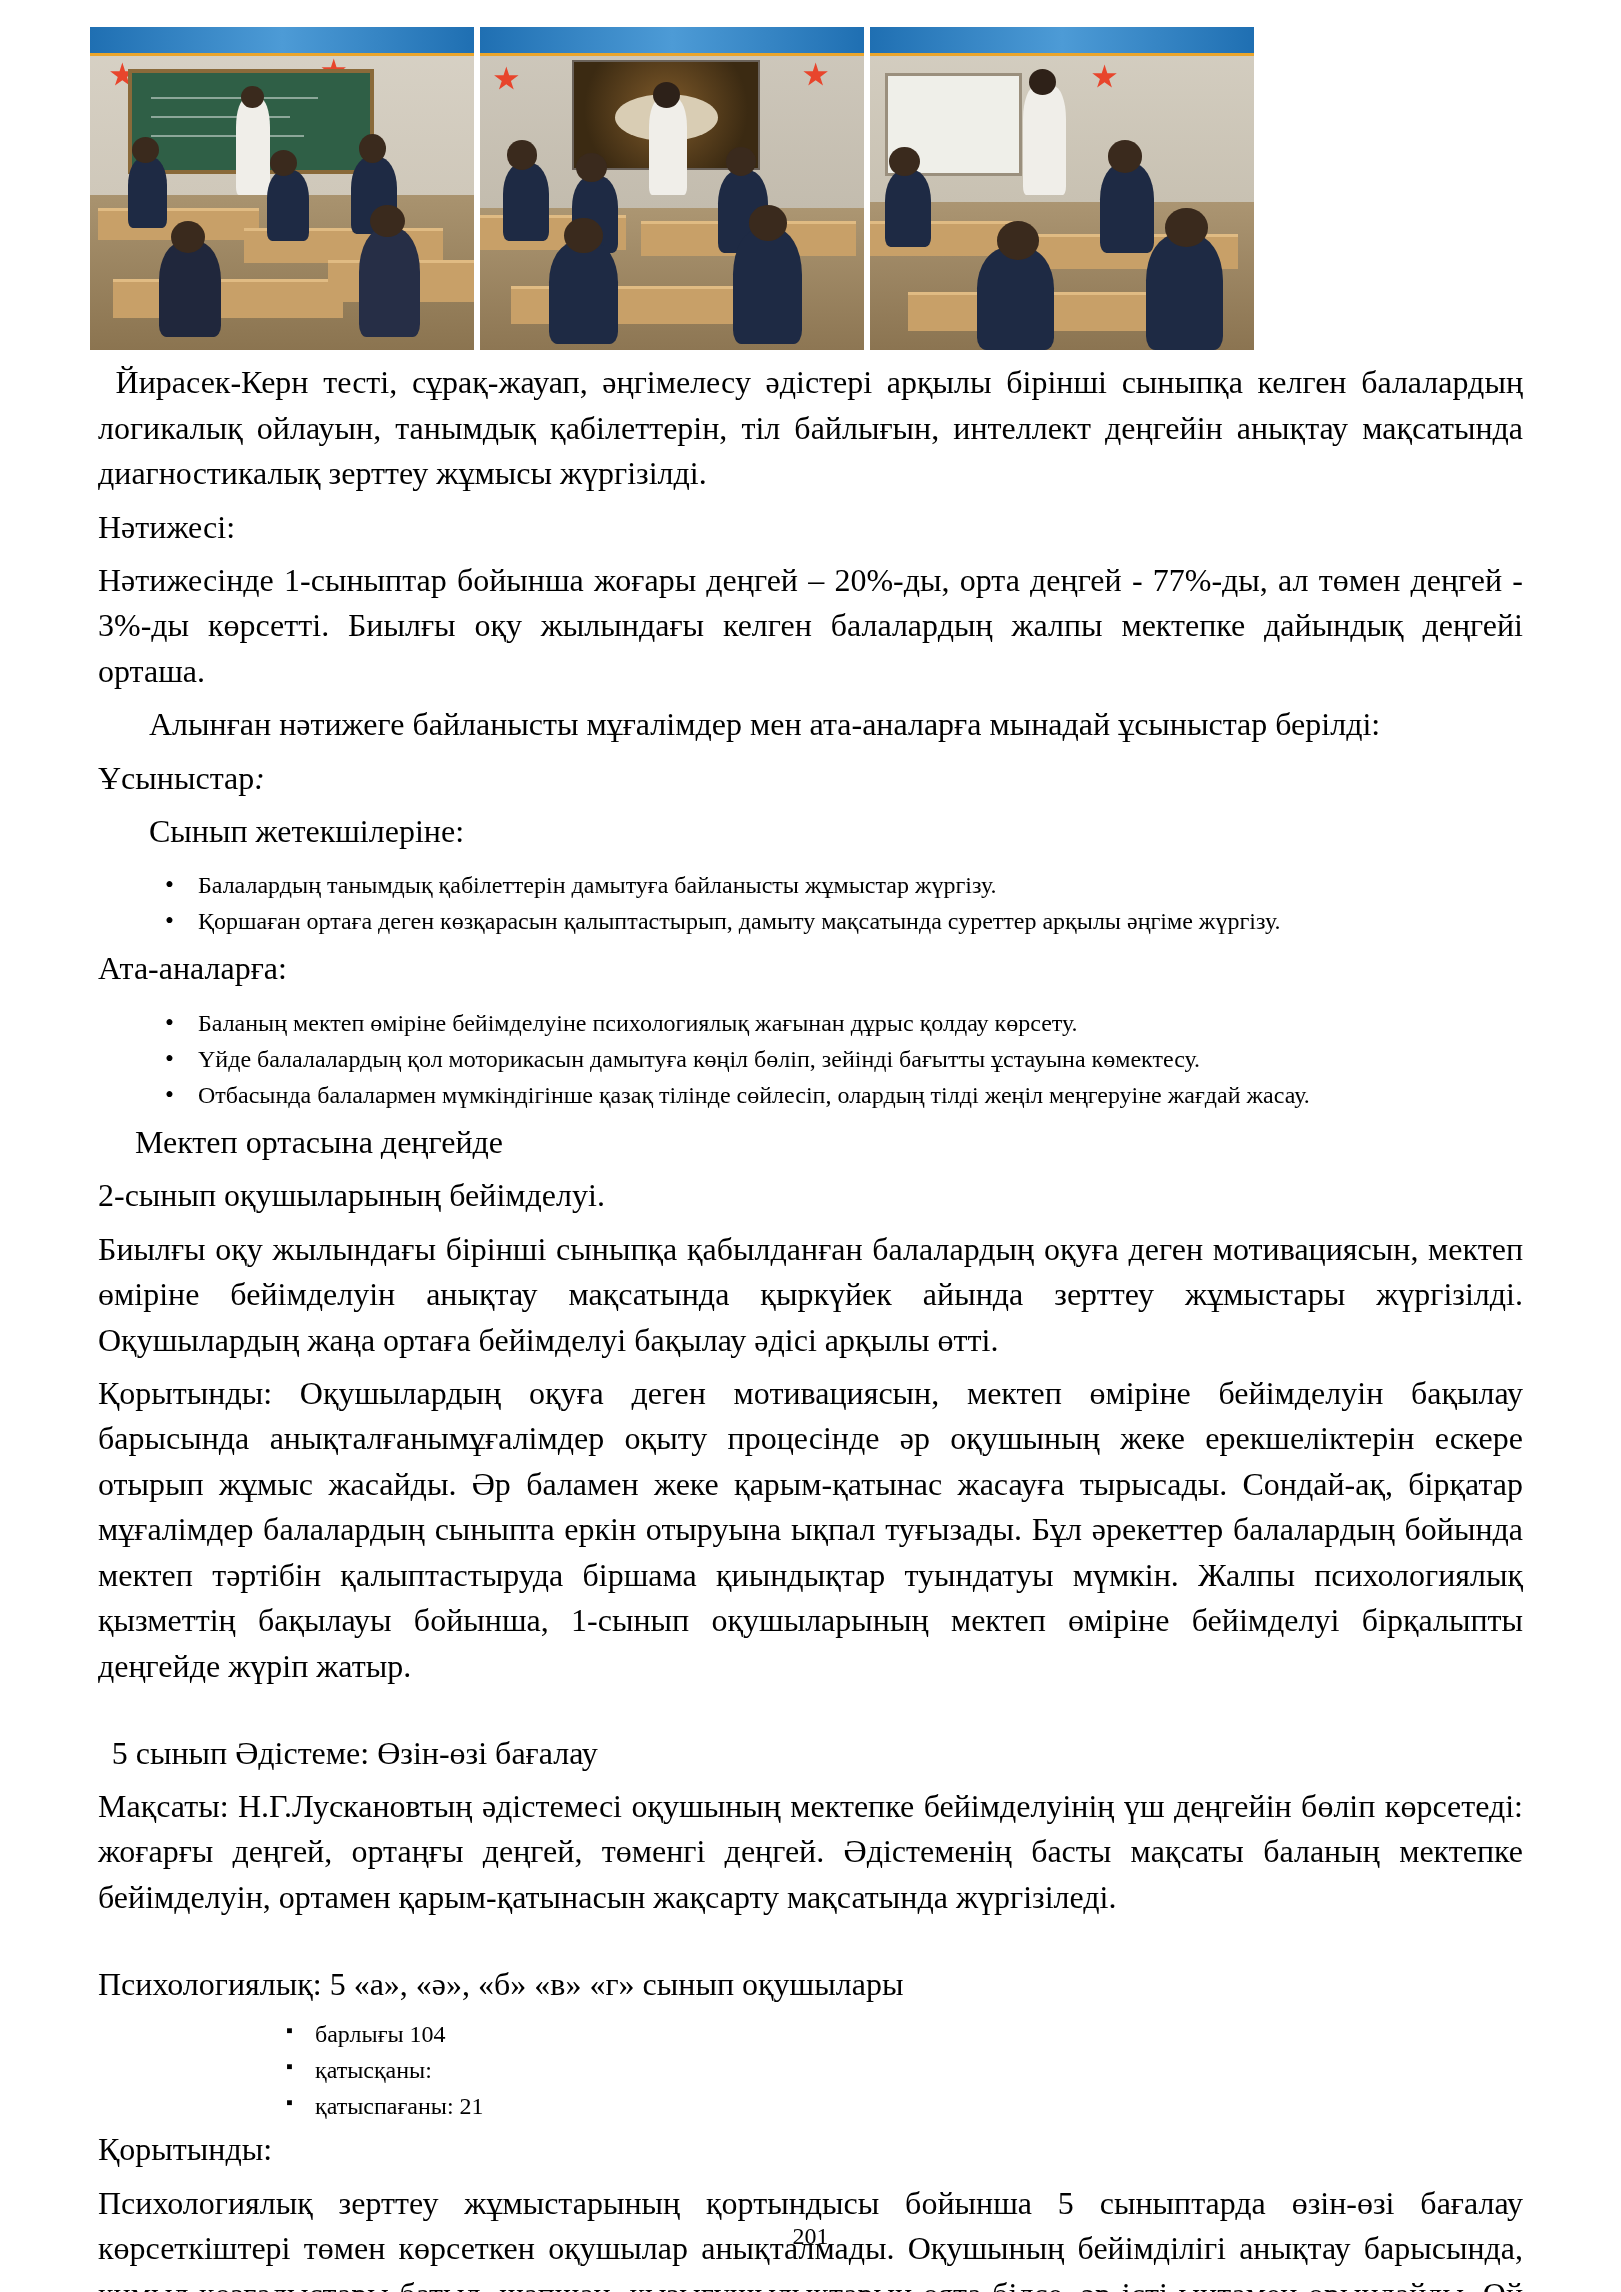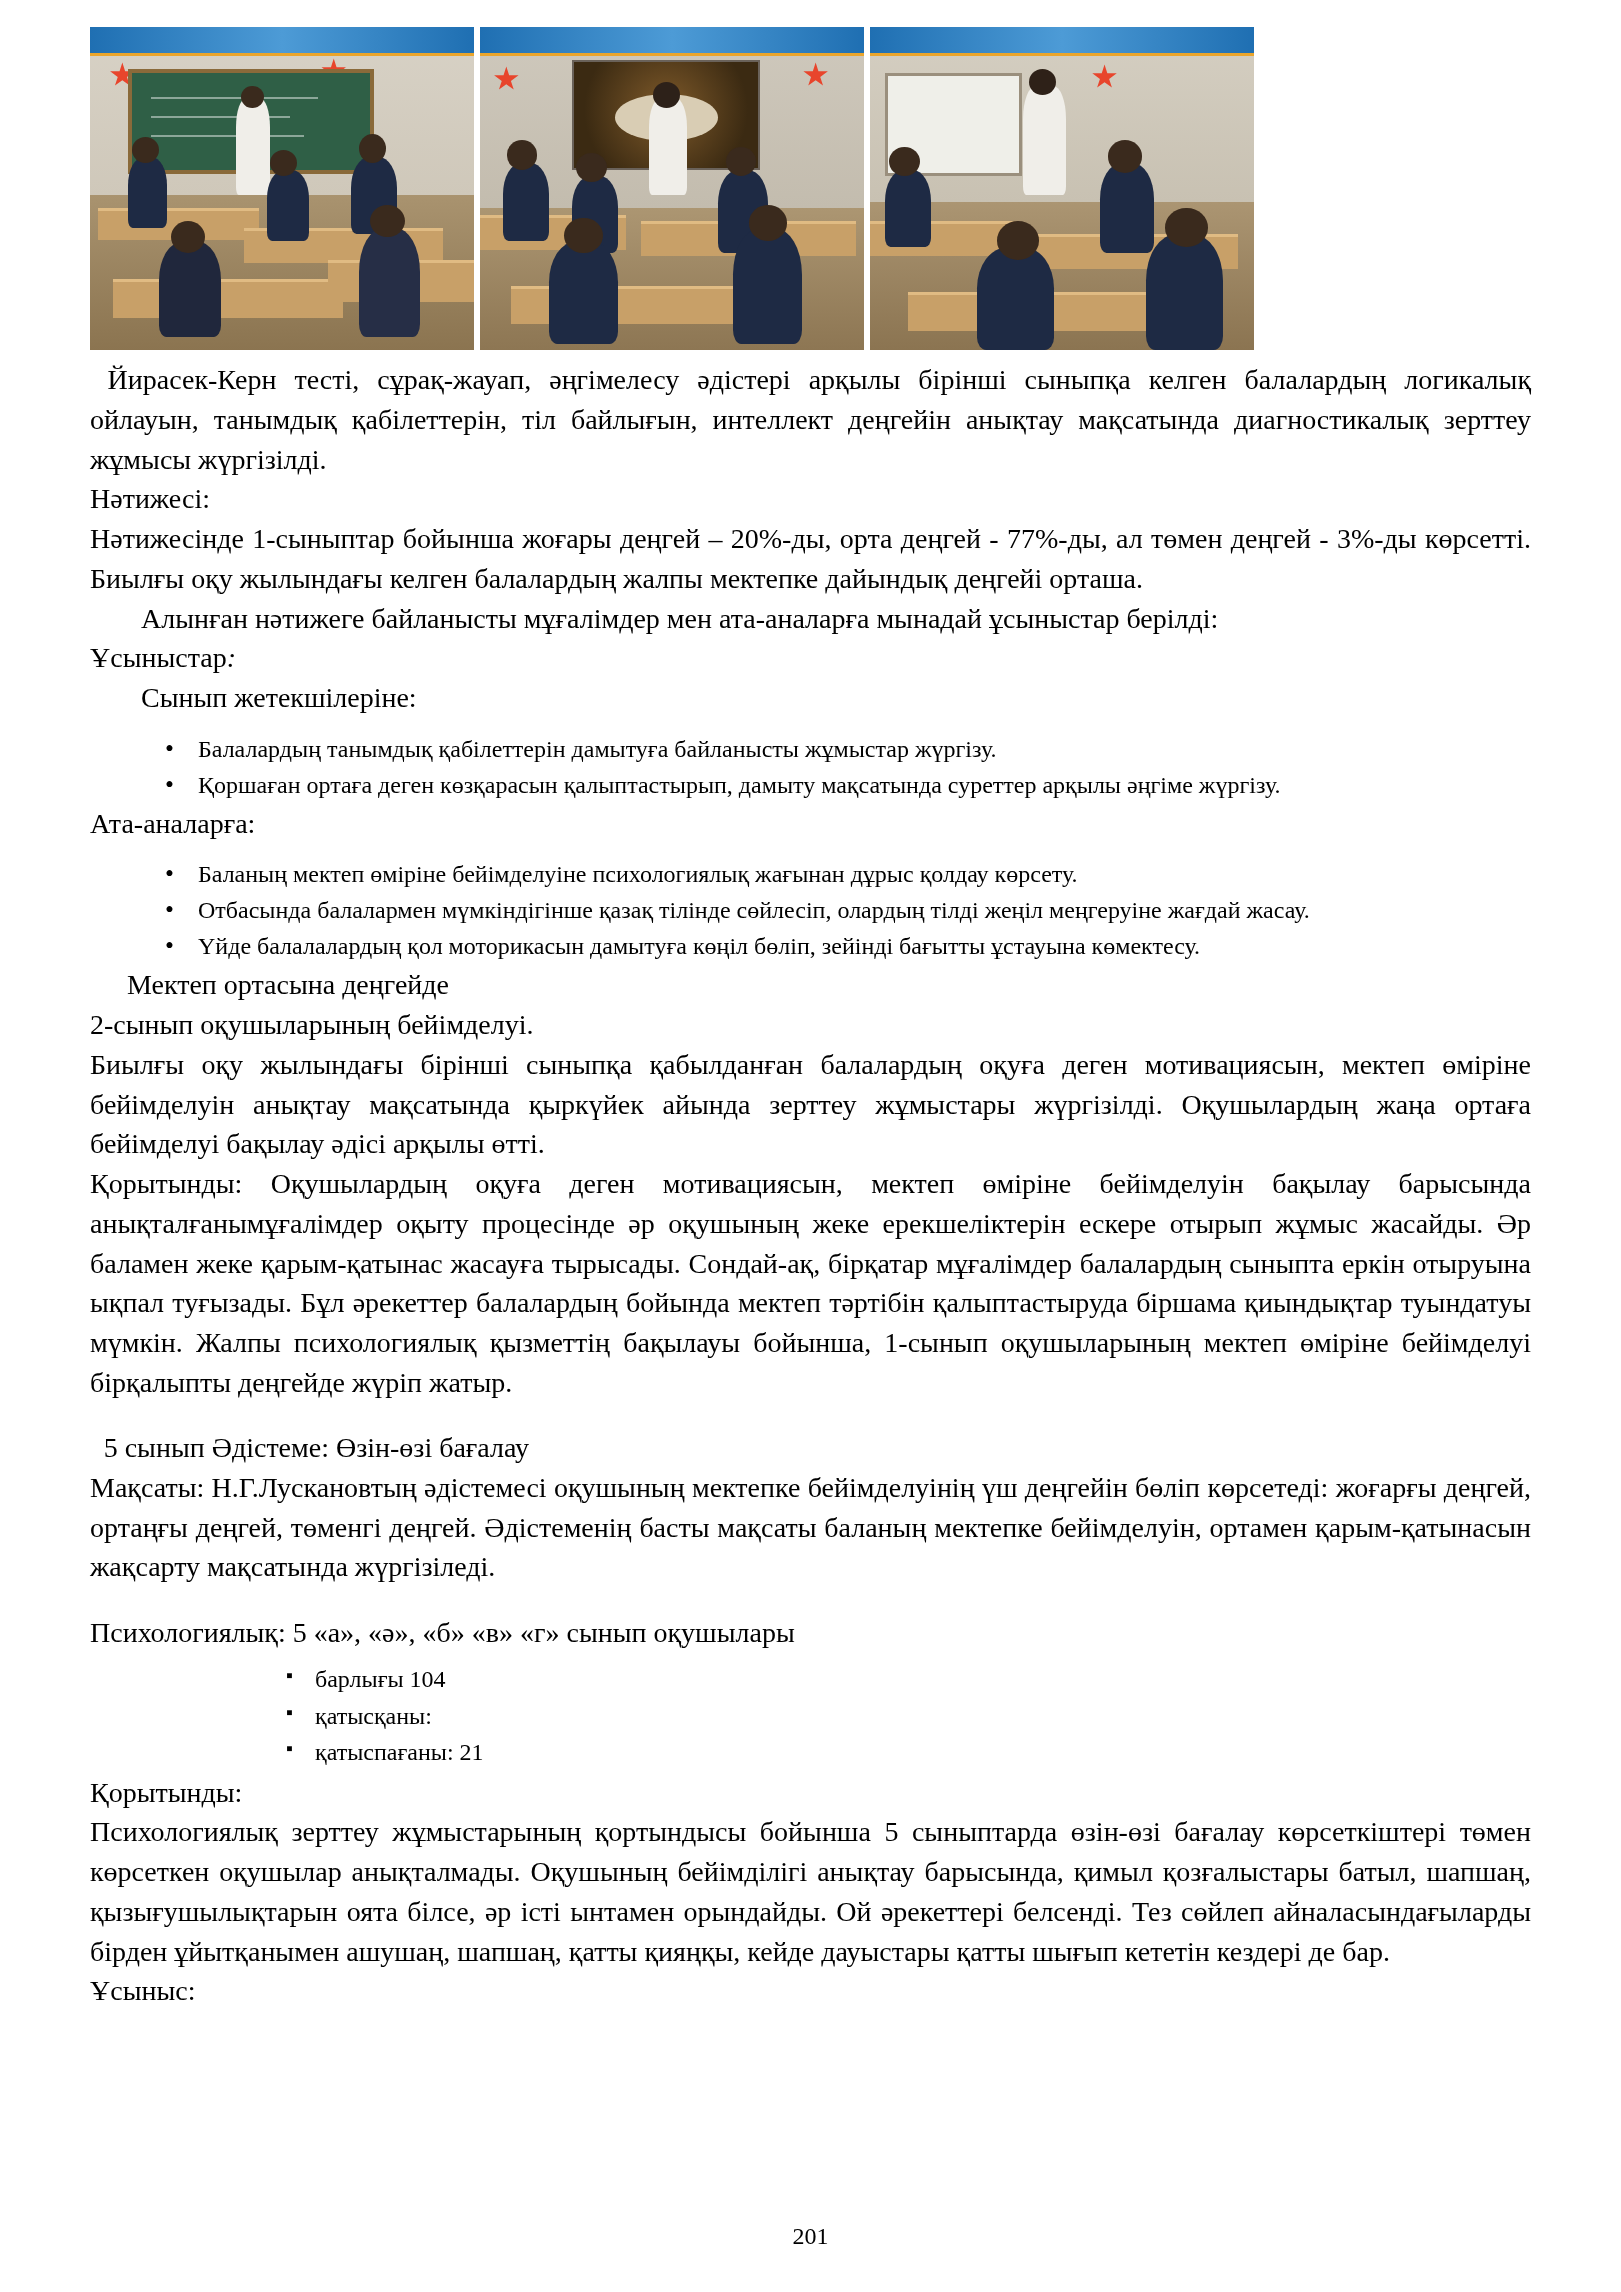--- a/index.html
+++ b/index.html
@@ -96,22 +96,22 @@
   .strip-banner::after{
     content:""; position:absolute; left:0; bottom:-2.9px; width:100%; height:2.9px;
     background:#eaa52c;
   }
   .flower {
     position:absolute; width:25.5px; height:25.5px; background:#e8452c;
     clip-path: polygon(50% 0%,61% 35%,98% 35%,68% 57%,79% 91%,50% 70%,21% 91%,32% 57%,2% 35%,39% 35%);
   }
   
   p {
-    margin: 0;
-    font-size: 28px;
+    margin: 8px;
+    font-size: 32px;
     line-height: 1.42;
     text-align: justify;
   }
   .just { text-align: justify; }
   .indent { text-indent: 51px; }
   .bold { font-weight: normal; }
   .italic { font-style: italic; }
   ul {
     margin: 13.7px 0 0 0;
     padding-left: 108px;
@@ -250,22 +250,22 @@
 
   <ul>
     <li>Балалардың танымдық қабілеттерін дамытуға байланысты жұмыстар жүргізу.</li>
     <li>Қоршаған ортаға деген көзқарасын қалыптастырып, дамыту мақсатында суреттер арқылы әңгіме жүргізу.</li>
   </ul>
 
   <p>Ата-аналарға:</p>
 
   <ul>
     <li>Баланың мектеп өміріне бейімделуіне психологиялық жағынан дұрыс қолдау көрсету.</li>
+    <li>Үйде балалалардың қол моторикасын дамытуға көңіл бөліп, зейінді бағытты ұстауына көмектесу.</li>
     <li>Отбасында балалармен мүмкіндігінше қазақ тілінде сөйлесіп, олардың тілді жеңіл меңгеруіне жағдай жасау.</li>
-    <li>Үйде балалалардың қол моторикасын дамытуға көңіл бөліп, зейінді бағытты ұстауына көмектесу.</li>
   </ul>
 
   <p class="bold" style="text-indent:37px;">Мектеп ортасына деңгейде</p>
 
   <p>2-сынып оқушыларының бейімделуі.</p>
 
   <p class="just">Биылғы оқу жылындағы бірінші сыныпқа қабылданған балалардың  оқуға деген мотивациясын, мектеп өміріне бейімделуін анықтау мақсатында қыркүйек айында зерттеу жұмыстары жүргізілді.  Оқушылардың  жаңа ортаға бейімделуі бақылау әдісі арқылы өтті.</p>
 
   <p class="just"><span class="bold">Қорытынды:</span><span> Оқушылардың оқуға деген мотивациясын, мектеп өміріне бейімделуін бақылау барысында анықталғанымұғалімдер оқыту процесінде әр оқушының жеке ерекшеліктерін ескере отырып жұмыс жасайды. Әр баламен жеке қарым-қатынас жасауға тырысады. Сондай-ақ, бірқатар мұғалімдер балалардың сыныпта еркін отыруына ықпал туғызады. Бұл әрекеттер балалардың бойында мектеп тәртібін қалыптастыруда біршама қиындықтар туындатуы мүмкін. Жалпы  психологиялық қызметтің бақылауы бойынша, 1-сынып  оқушыларының  мектеп өміріне  бейімделуі бірқалыпты деңгейде жүріп жатыр.</span></p>
 

